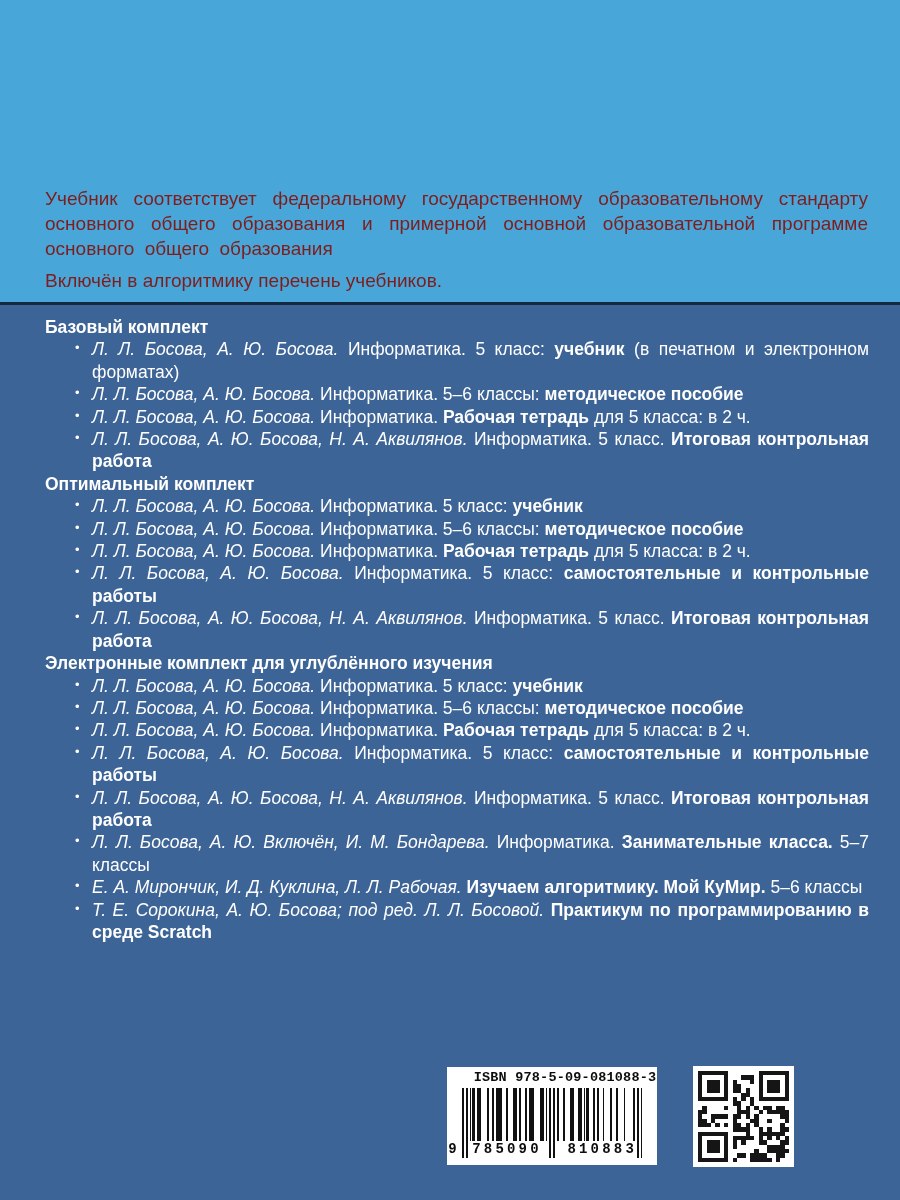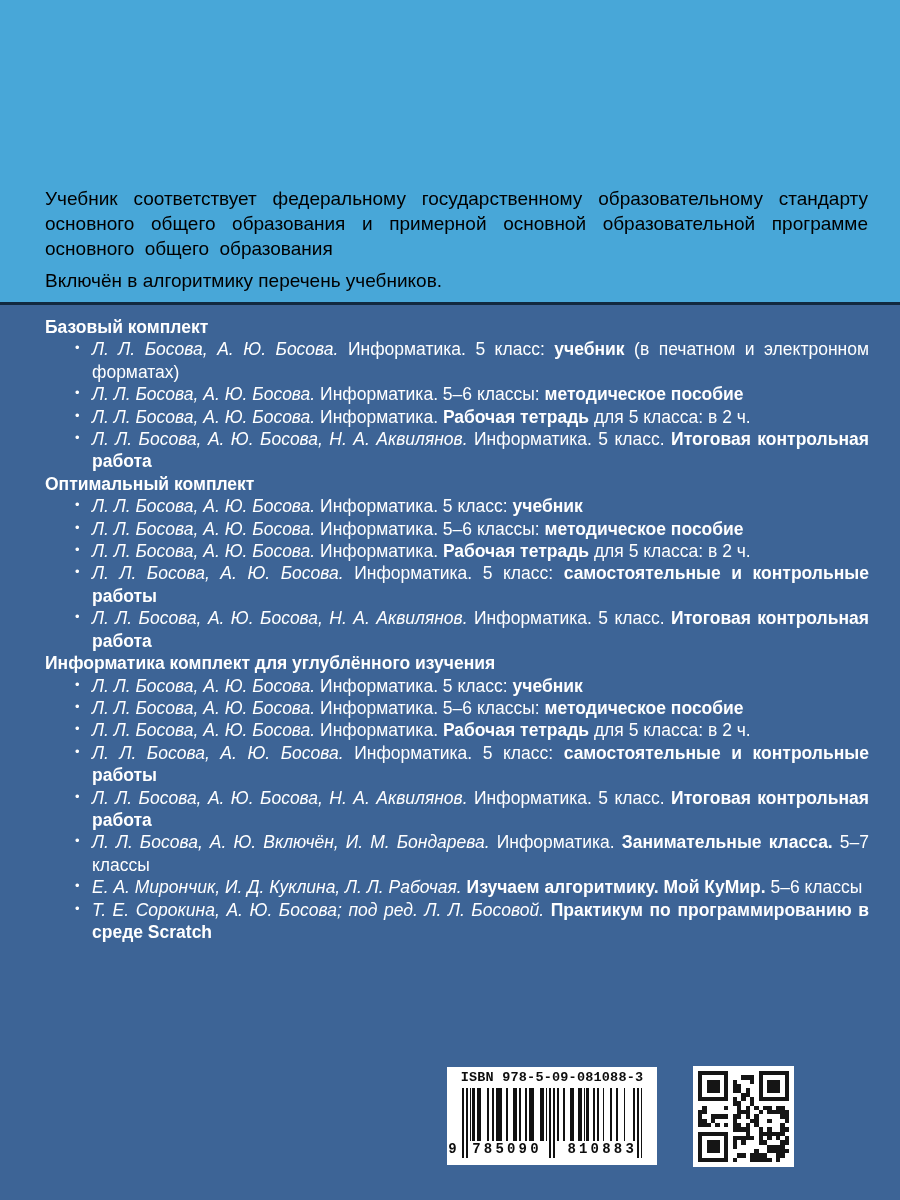--- a/index.html
+++ b/index.html
@@ -2,21 +2,21 @@
 <html><head>
 <meta charset="utf-8">
 <style>
   html,body{margin:0;padding:0;background:#fff;}
   body{width:900px;height:1200px;overflow:hidden;
        font-family:"Liberation Sans","DejaVu Sans",sans-serif;}
   .cover{position:relative;width:900px;height:1200px;background:#3d6496;}
 
   
   .band{position:absolute;top:0;left:0;width:900px;height:302px;background:#48a7d8;}
-  .band-inner{position:absolute;left:45px;width:823px;bottom:9px;color:#000000;}
+  .band-inner{position:absolute;left:45px;width:823px;bottom:9px;color:#7f1d1d;}
   .band-para{margin:0 0 7px 0;font-size:19px;line-height:25px;
              text-align:justify;word-spacing:5px;}
   .band-note{margin:0;font-size:19px;line-height:25px;}
 
   .divider{position:absolute;top:302px;left:0;width:900px;height:3px;background:#12293f;}
 
   
   .catalog{position:absolute;top:316px;left:45px;width:824px;color:#ffffff;
            font-size:17.5px;line-height:22.4px;}
   .sec-heading{font-weight:bold;}
@@ -28,21 +28,21 @@
 
   
   .footer{position:absolute;left:45px;top:978px;width:824px;margin:0;color:#ffffff;
           font-size:17.5px;line-height:24px;text-align:justify;}
 
   
   .barcode-box{position:absolute;left:447px;top:1067px;width:210px;height:98px;
                background:#ffffff;color:#0d0d0d;}
   .isbn-label{position:absolute;top:3px;left:0;width:100%;text-align:center;
               font-family:"Liberation Mono","DejaVu Sans Mono",monospace;
-              font-size:13.5px;font-weight:bold;letter-spacing:0.2px;white-space:nowrap;}
+              font-size:13.5px;font-weight:bold;letter-spacing:0.2px;white-space:nowrap;padding-left:13px;}
   .bars{position:absolute;left:15px;top:21px;width:181px;height:70px;}
   .bar{position:absolute;top:0;width:1.9px;background:#111;}
   .bc-digit{position:absolute;font-family:"Liberation Mono","DejaVu Sans Mono",monospace;
             font-size:14px;font-weight:bold;top:74px;text-align:center;
             letter-spacing:3.2px;white-space:nowrap;}
 
   
   .qr{position:absolute;left:693px;top:1066px;width:101px;height:101px;background:#ffffff;}
   .qr-grid{position:absolute;left:5px;top:5px;width:91px;height:91px;display:grid;
            grid-template-columns:repeat(21,1fr);grid-template-rows:repeat(21,1fr);}
@@ -68,21 +68,21 @@
       <div class="item"><span class="bullet">•</span><span class="seg-i">Л. Л. Босова, А. Ю. Босова.</span><span class="seg-r"> Информатика. 5 класс: </span><span class="seg-b">учебник</span><span class="seg-r"> (в печатном и электронном форматах)</span></div>
       <div class="item"><span class="bullet">•</span><span class="seg-i">Л. Л. Босова, А. Ю. Босова.</span><span class="seg-r"> Информатика. 5–6 классы: </span><span class="seg-b">методическое пособие</span></div>
       <div class="item"><span class="bullet">•</span><span class="seg-i">Л. Л. Босова, А. Ю. Босова.</span><span class="seg-r"> Информатика. </span><span class="seg-b">Рабочая тетрадь</span><span class="seg-r"> для 5 класса: в 2 ч.</span></div>
       <div class="item"><span class="bullet">•</span><span class="seg-i">Л. Л. Босова, А. Ю. Босова, Н. А. Аквилянов.</span><span class="seg-r"> Информатика. 5 класс. </span><span class="seg-b">Итоговая контрольная работа</span></div>
       <div class="sec-heading">Оптимальный комплект</div>
       <div class="item"><span class="bullet">•</span><span class="seg-i">Л. Л. Босова, А. Ю. Босова.</span><span class="seg-r"> Информатика. 5 класс: </span><span class="seg-b">учебник</span></div>
       <div class="item"><span class="bullet">•</span><span class="seg-i">Л. Л. Босова, А. Ю. Босова.</span><span class="seg-r"> Информатика. 5–6 классы: </span><span class="seg-b">методическое пособие</span></div>
       <div class="item"><span class="bullet">•</span><span class="seg-i">Л. Л. Босова, А. Ю. Босова.</span><span class="seg-r"> Информатика. </span><span class="seg-b">Рабочая тетрадь</span><span class="seg-r"> для 5 класса: в 2 ч.</span></div>
       <div class="item"><span class="bullet">•</span><span class="seg-i">Л. Л. Босова, А. Ю. Босова.</span><span class="seg-r"> Информатика. 5 класс: </span><span class="seg-b">самостоятельные и контрольные работы</span></div>
       <div class="item"><span class="bullet">•</span><span class="seg-i">Л. Л. Босова, А. Ю. Босова, Н. А. Аквилянов.</span><span class="seg-r"> Информатика. 5 класс. </span><span class="seg-b">Итоговая контрольная работа</span></div>
-      <div class="sec-heading">Информатика комплект для углублённого изучения</div>
+      <div class="sec-heading">Электронные комплект для углублённого изучения</div>
       <div class="item"><span class="bullet">•</span><span class="seg-i">Л. Л. Босова, А. Ю. Босова.</span><span class="seg-r"> Информатика. 5 класс: </span><span class="seg-b">учебник</span></div>
       <div class="item"><span class="bullet">•</span><span class="seg-i">Л. Л. Босова, А. Ю. Босова.</span><span class="seg-r"> Информатика. 5–6 классы: </span><span class="seg-b">методическое пособие</span></div>
       <div class="item"><span class="bullet">•</span><span class="seg-i">Л. Л. Босова, А. Ю. Босова.</span><span class="seg-r"> Информатика. </span><span class="seg-b">Рабочая тетрадь</span><span class="seg-r"> для 5 класса: в 2 ч.</span></div>
       <div class="item"><span class="bullet">•</span><span class="seg-i">Л. Л. Босова, А. Ю. Босова.</span><span class="seg-r"> Информатика. 5 класс: </span><span class="seg-b">самостоятельные и контрольные работы</span></div>
       <div class="item"><span class="bullet">•</span><span class="seg-i">Л. Л. Босова, А. Ю. Босова, Н. А. Аквилянов.</span><span class="seg-r"> Информатика. 5 класс. </span><span class="seg-b">Итоговая контрольная работа</span></div>
       <div class="item"><span class="bullet">•</span><span class="seg-i">Л. Л. Босова, А. Ю. Включён, И. М. Бондарева.</span><span class="seg-r"> Информатика. </span><span class="seg-b">Занимательные класса.</span><span class="seg-r"> 5–7 классы</span></div>
       <div class="item"><span class="bullet">•</span><span class="seg-i">Е. А. Мирончик, И. Д. Куклина, Л. Л. Рабочая.</span><span class="seg-r"> </span><span class="seg-b">Изучаем алгоритмику. Мой КуМир.</span><span class="seg-r"> 5–6 классы</span></div>
       <div class="item"><span class="bullet">•</span><span class="seg-i">Т. Е. Сорокина, А. Ю. Босова; под ред. Л. Л. Босовой.</span><span class="seg-r"> </span><span class="seg-b">Практикум по программированию в среде Scratch</span></div>
     </div>
 

